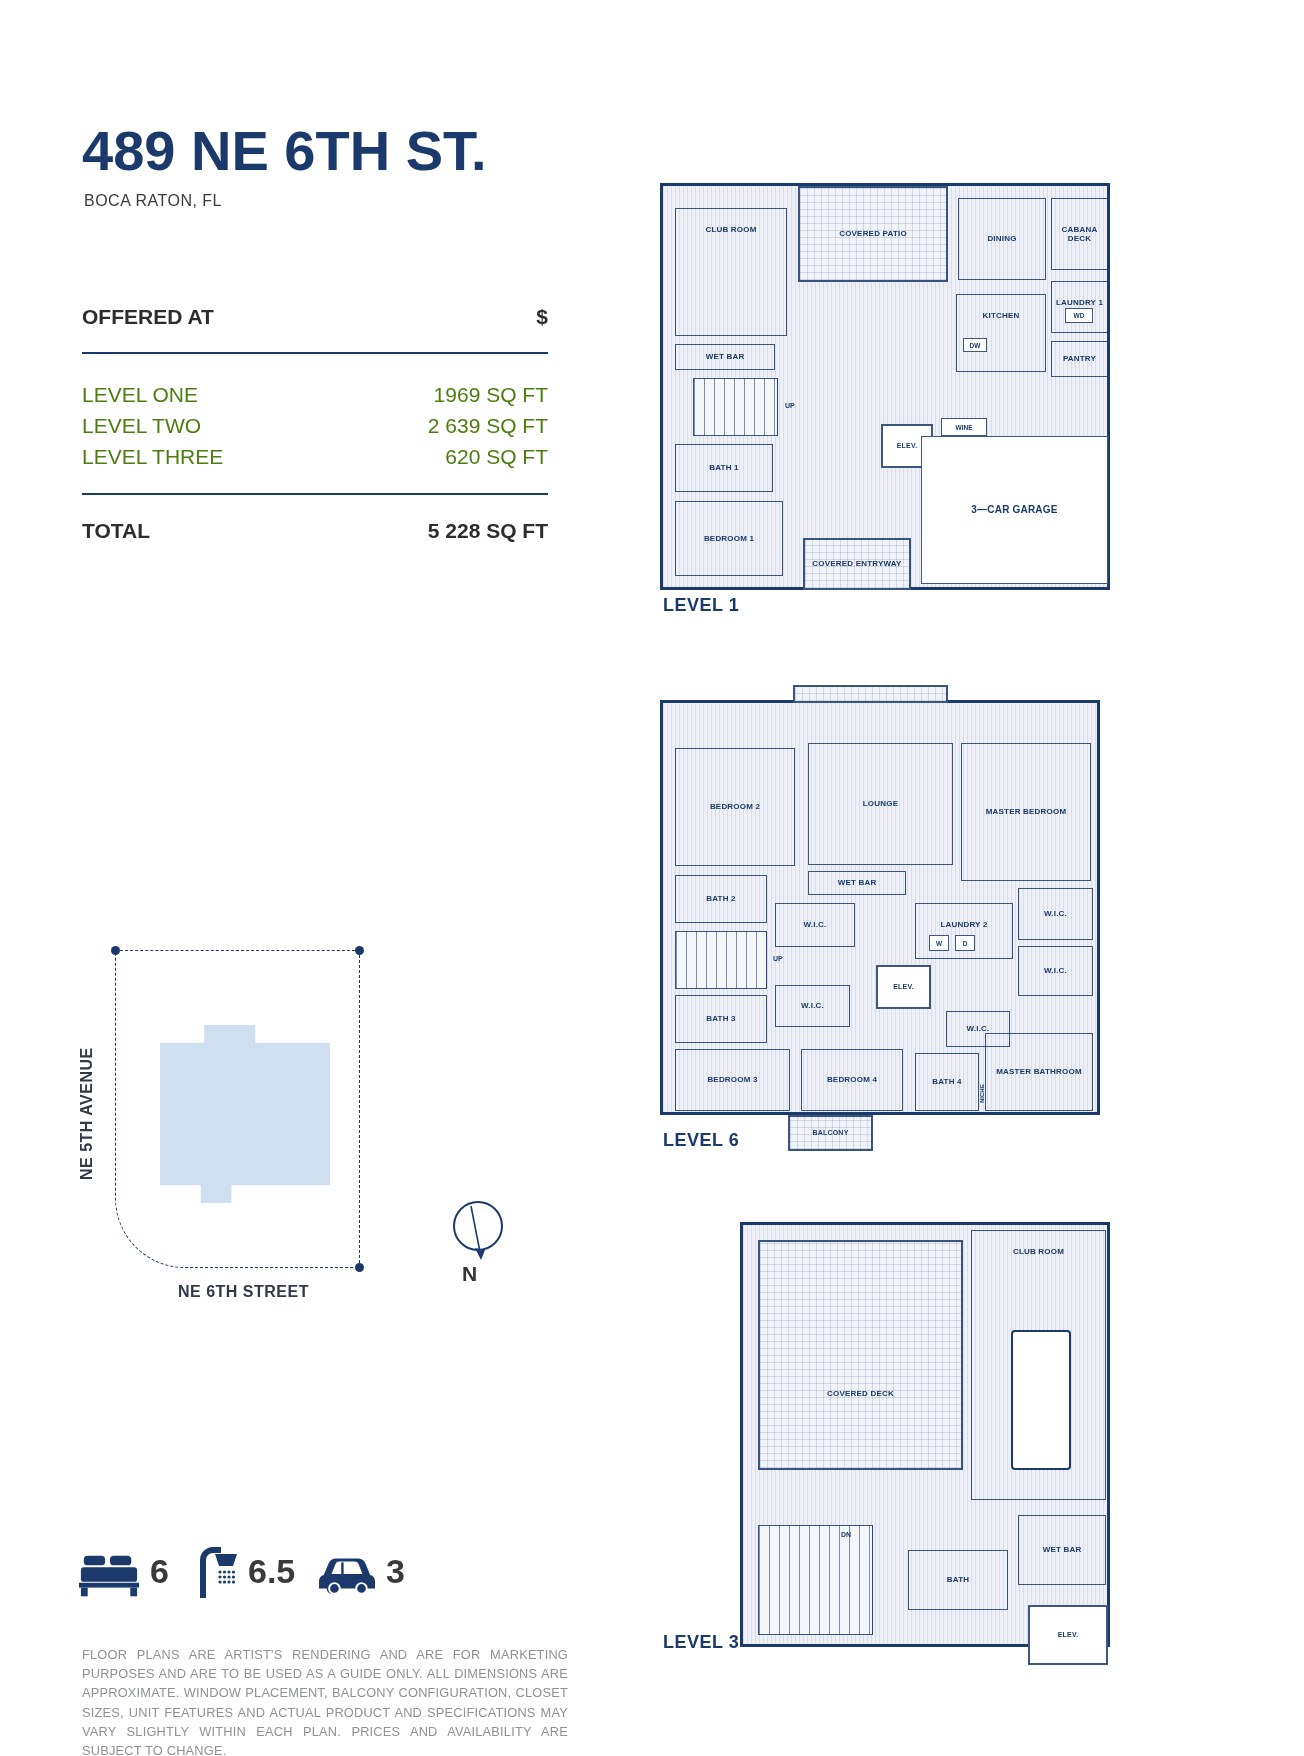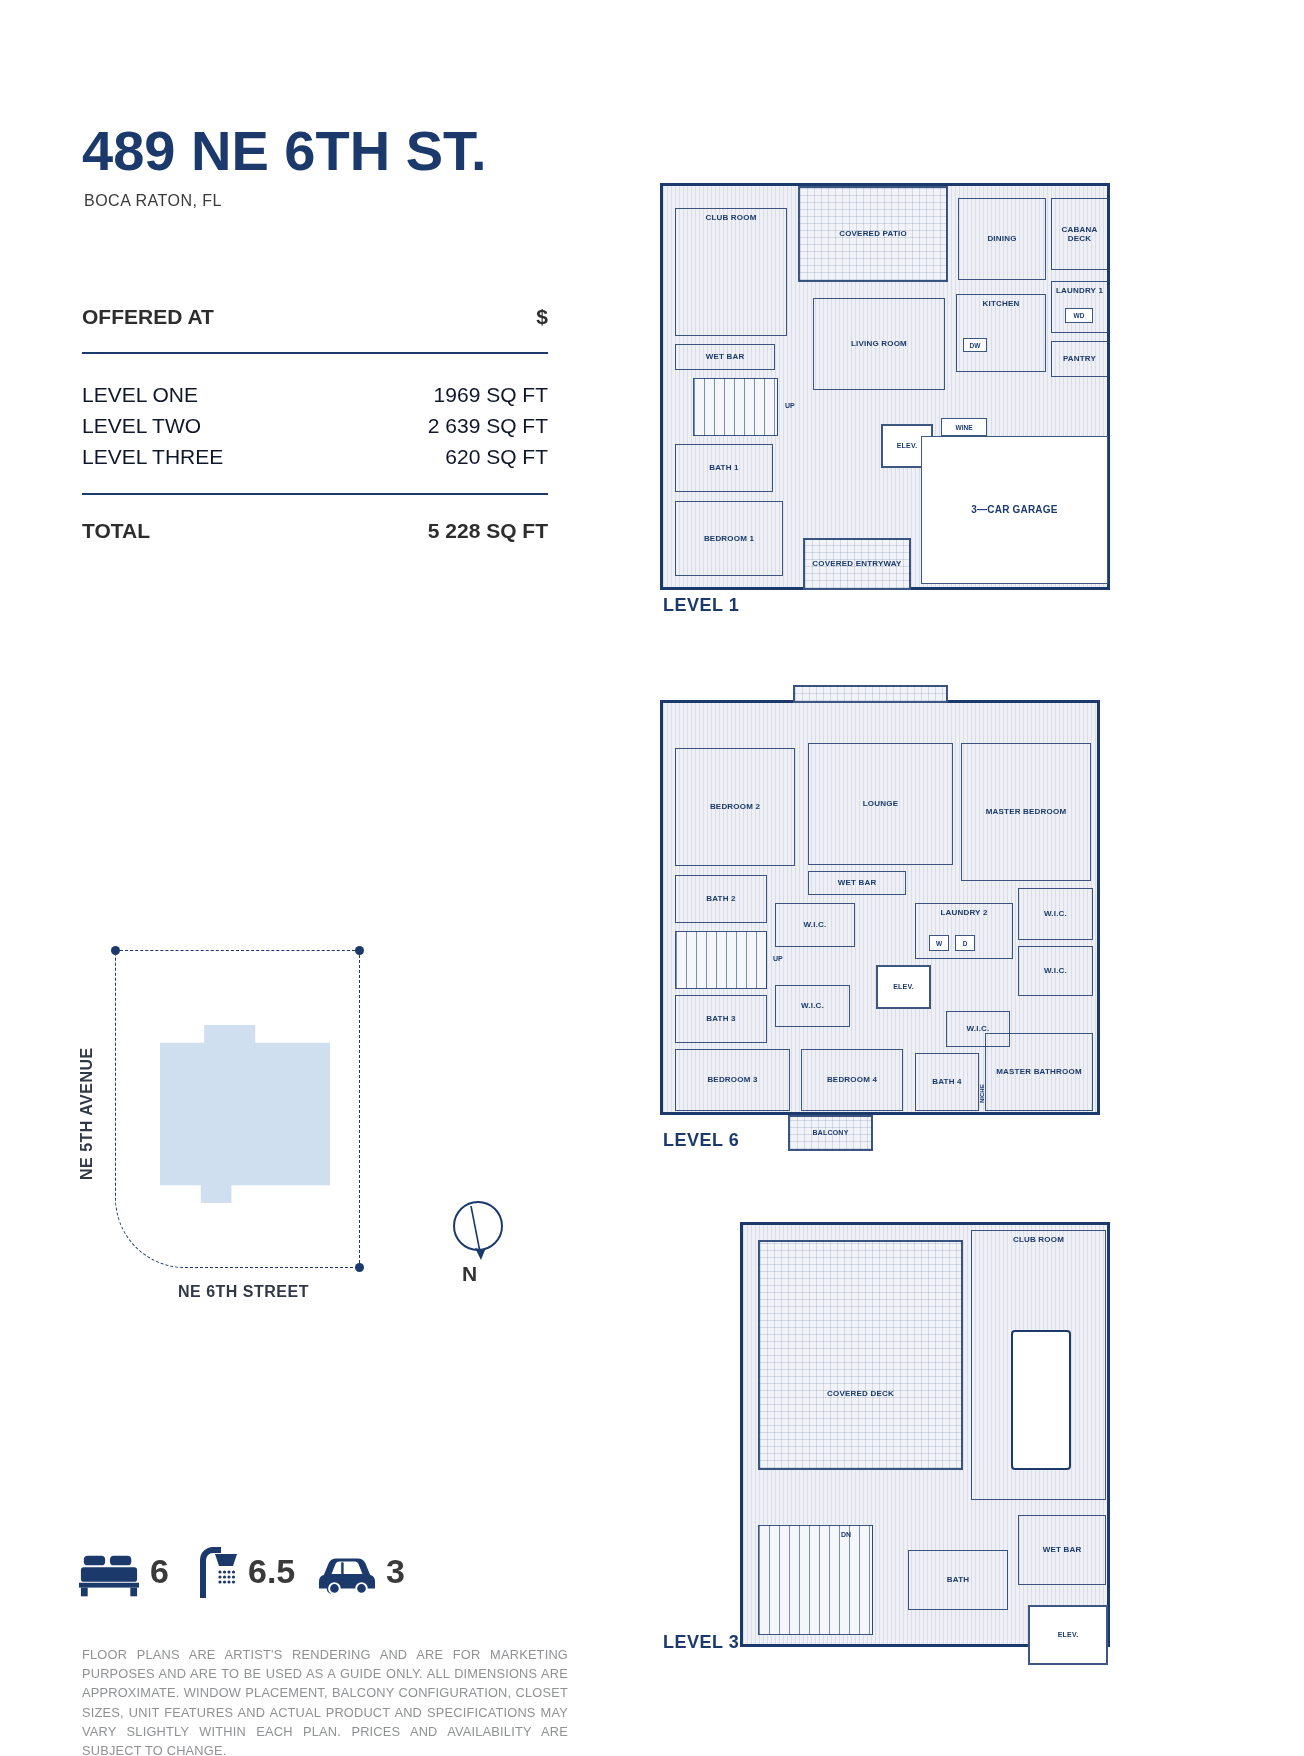--- a/index.html
+++ b/index.html
@@ -11,35 +11,35 @@
   .abs { position:absolute; }
 
   
   .title { left:82px; top:118px; width:560px; font-size:56px; font-weight:bold;
            color:#1b3a6b; letter-spacing:0; }
   .subtitle { left:84px; top:192px; font-size:16px; color:#3a3a3a; letter-spacing:.5px; }
 
   
   .tbl { left:82px; top:305px; width:466px; }
   .trow { position:absolute; left:0; width:466px; display:flex; justify-content:space-between;
-          font-size:21px; color:#0f172a; }
+          font-size:21px; color:#4d7c0f; }
   .trow.bold { font-weight:bold; color:#2d2d2d; }
   .tline { position:absolute; left:0; width:466px; border-top:2px solid #1b3a6b; }
 
   
   .plan {
     border:3px solid #1b3a6b;
     background-color:#eef0f6;
     background-image:repeating-linear-gradient(90deg, rgba(27,58,107,.10) 0 1px, transparent 1px 4px);
   }
   .room { position:absolute; border:1.3px solid rgba(27,58,107,.85);
           display:flex; align-items:center; justify-content:center; text-align:center;
           font-size:8px; font-weight:bold; color:#1b3a6b; letter-spacing:.2px; line-height:1.15;
           padding:1px; }
-  .room.toplabel { align-items:flex-start; padding-top:4px; }
+  .room.toplabel { align-items:flex-start; padding-top:16px; }
   .room.hatch {
     background-color:#f1f3f8;
     background-image:repeating-linear-gradient(0deg, rgba(27,58,107,.14) 0 1px, transparent 1px 7px),
                      repeating-linear-gradient(90deg, rgba(27,58,107,.14) 0 1px, transparent 1px 7px);
     border-width:2px;
   }
   .room.stairs {
     background-color:#f4f6fa;
     background-image:repeating-linear-gradient(90deg, rgba(27,58,107,.55) 0 1px, transparent 1px 10px);
   }
@@ -129,23 +129,20 @@
       </div>
     <div class="room toplabel" style="left:293px; top:108px; width:90px; height:78px;">
         <span>KITCHEN</span>
       </div>
     <div class="chip" style="left:300px; top:152px; width:24px; height:14px;">
         <span>DW</span>
       </div>
     <div class="room" style="left:388px; top:155px; width:57px; height:36px;">
         <span>PANTRY</span>
       </div>
-    <div class="room" style="left:150px; top:112px; width:132px; height:92px;">
-        <span>LIVING ROOM</span>
-      </div>
     <div class="room stairs" style="left:30px; top:192px; width:85px; height:58px;"></div>
     <div class="plainchip" style="left:122px; top:216px;"><span>UP</span></div>
     <div class="room" style="left:12px; top:258px; width:98px; height:48px;">
         <span>BATH 1</span>
       </div>
     <div class="room elev" style="left:218px; top:238px; width:52px; height:44px;">
         <span>ELEV.</span>
       </div>
     <div class="chip" style="left:278px; top:232px; width:46px; height:18px;">
         <span>WINE</span>

